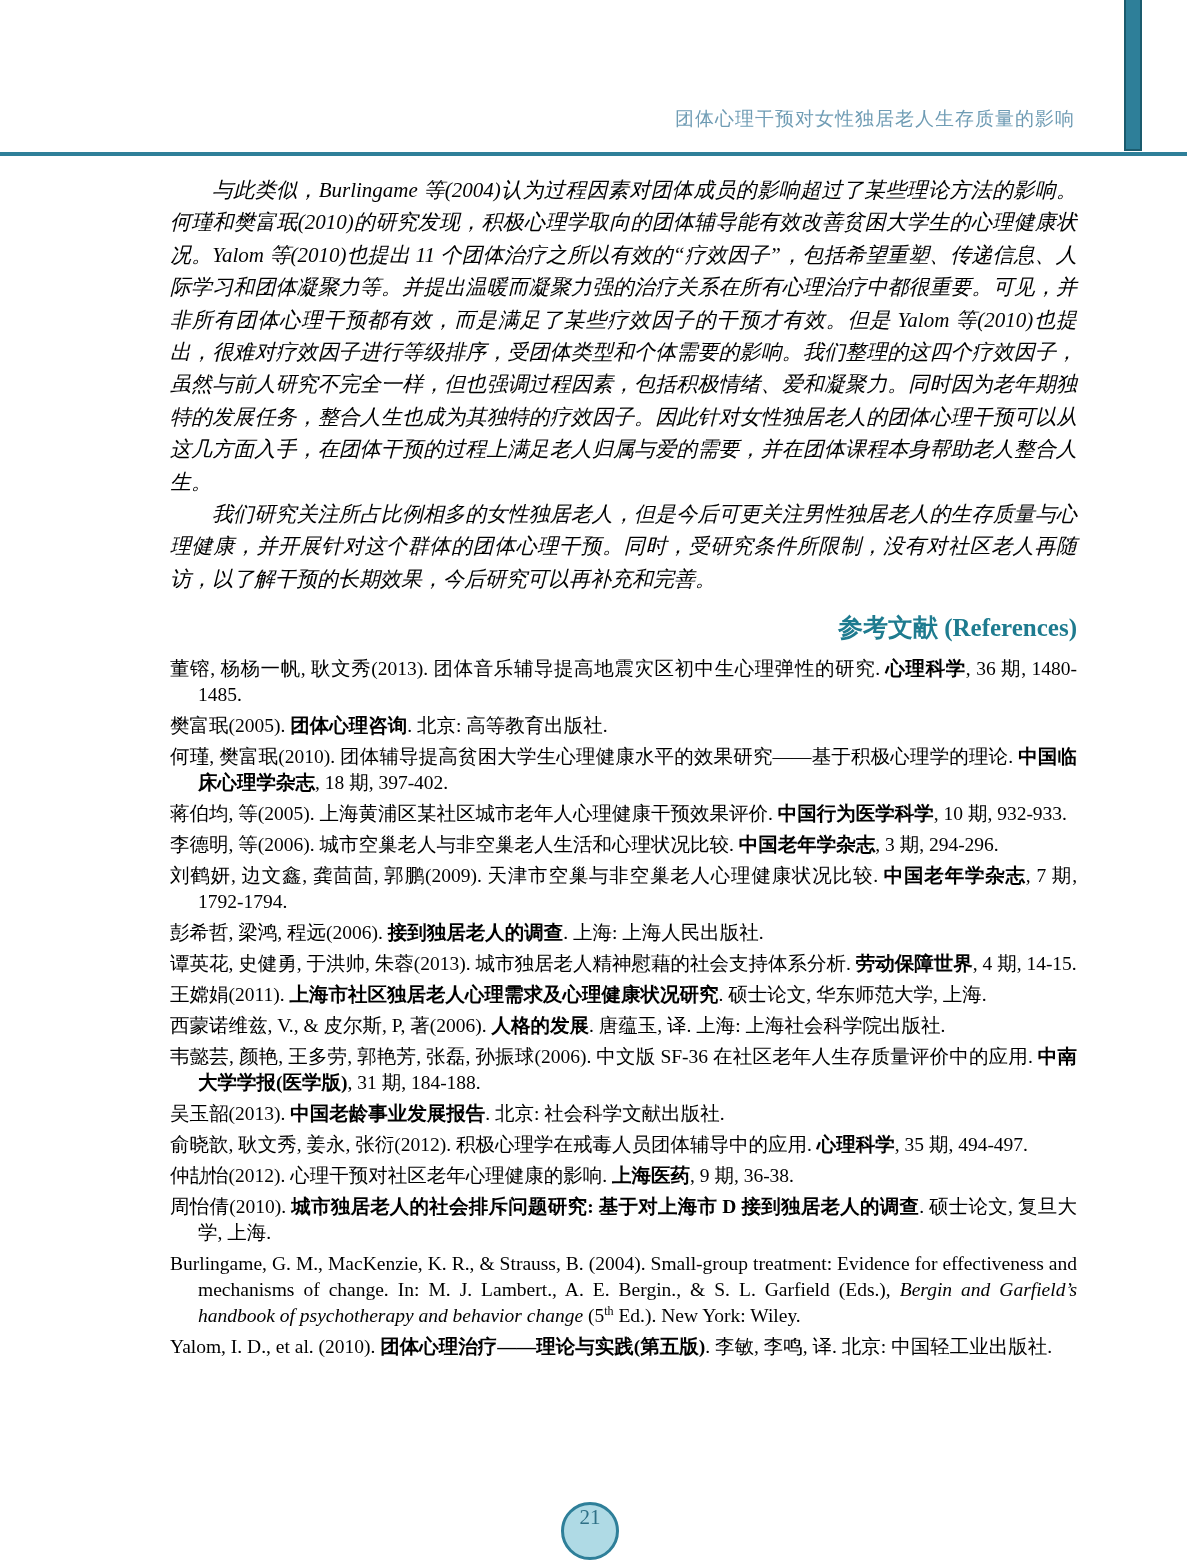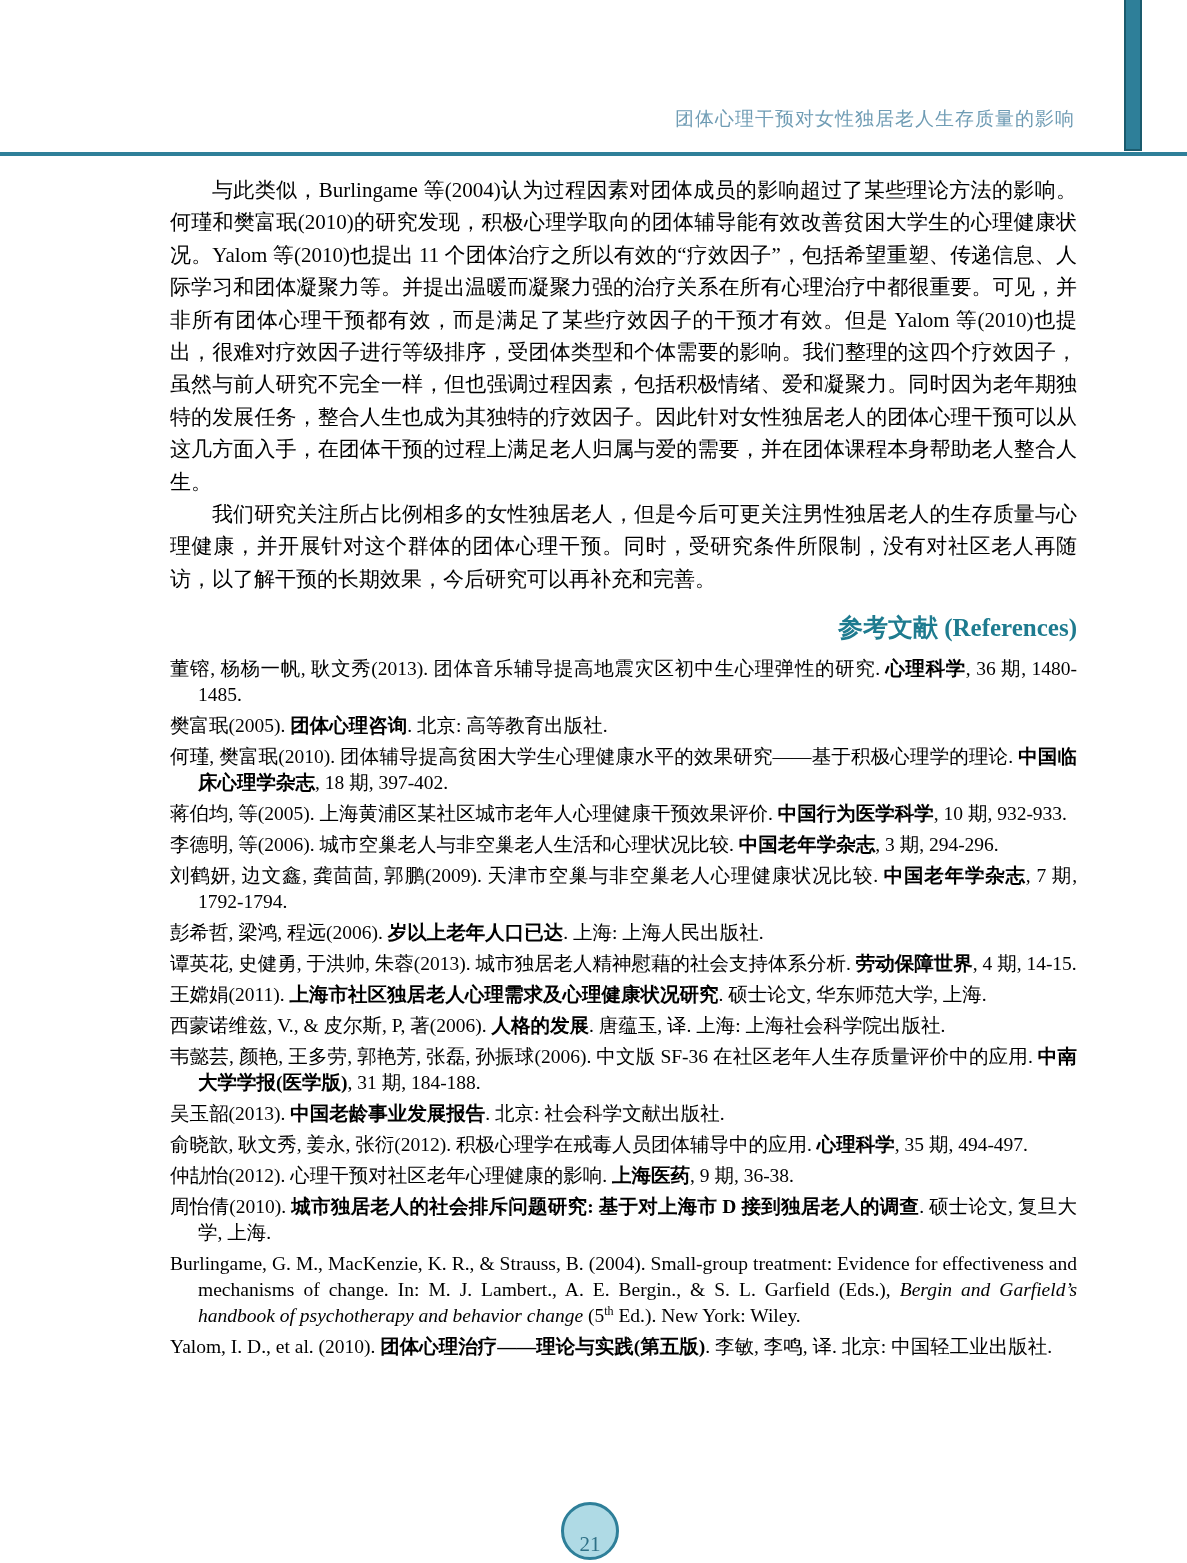--- a/index.html
+++ b/index.html
@@ -46,20 +46,21 @@
     top: 174px; left: 170px;
     width: 907px;
     text-align: justify;
   }
   p.body-par {
     margin: 0;
     font-size: 21px;
     line-height: 32.4px;
     text-indent: 2em;
     text-align: justify;
+    font-style: italic;
   }
   .refs-heading {
     margin: 16px 0 12px 0;
     font-size: 25px;
     font-weight: bold;
     color: #1E7B8F;
     text-align: right;
   }
   .references { margin-top: 6px; }
   p.ref {
@@ -77,21 +78,21 @@
 
   
   .page-circle {
     position: absolute;
     left: 561px; top: 1502px;
     width: 58px; height: 58px;
     border-radius: 50%;
     background: #AFDAE5;
     border: 3px solid #2E7F99;
     box-sizing: border-box;
-    display: flex; align-items: flex-end; justify-content: center;
+    display: flex; align-items: flex-start; justify-content: center;
     font-size: 21px;
     color: #2E7086;
   }
 </style>
 </head>
 <body>
 
 <div class="page">
 
   <div class="corner-bar"></div>
@@ -106,21 +107,21 @@
 
     <h2 class="refs-heading">参考文献  (References)</h2>
 
     <div class="references">
         <p class="ref"><span>董镕, 杨杨一帆, 耿文秀(2013). 团体音乐辅导提高地震灾区初中生心理弹性的研究. </span><span class="seg-b">心理科学</span><span>, 36 期, 1480-1485.</span></p>
         <p class="ref"><span>樊富珉(2005). </span><span class="seg-b">团体心理咨询</span><span>. 北京: 高等教育出版社.</span></p>
         <p class="ref"><span>何瑾, 樊富珉(2010). 团体辅导提高贫困大学生心理健康水平的效果研究——基于积极心理学的理论. </span><span class="seg-b">中国临床心理学杂志</span><span>, 18 期, 397-402.</span></p>
         <p class="ref"><span>蒋伯均, 等(2005). 上海黄浦区某社区城市老年人心理健康干预效果评价. </span><span class="seg-b">中国行为医学科学</span><span>, 10 期, 932-933.</span></p>
         <p class="ref"><span>李德明, 等(2006). 城市空巢老人与非空巢老人生活和心理状况比较. </span><span class="seg-b">中国老年学杂志</span><span>, 3 期, 294-296.</span></p>
         <p class="ref"><span>刘鹤妍, 边文鑫, 龚茴茴, 郭鹏(2009). 天津市空巢与非空巢老人心理健康状况比较. </span><span class="seg-b">中国老年学杂志</span><span>, 7 期, 1792-1794.</span></p>
-        <p class="ref"><span>彭希哲, 梁鸿, 程远(2006). </span><span class="seg-b">岁以上老年人口已达</span><span>. 上海: 上海人民出版社.</span></p>
+        <p class="ref"><span>彭希哲, 梁鸿, 程远(2006). </span><span class="seg-b">接到独居老人的调查</span><span>. 上海: 上海人民出版社.</span></p>
         <p class="ref"><span>谭英花, 史健勇, 于洪帅, 朱蓉(2013). 城市独居老人精神慰藉的社会支持体系分析. </span><span class="seg-b">劳动保障世界</span><span>, 4 期, 14-15.</span></p>
         <p class="ref"><span>王嫦娟(2011). </span><span class="seg-b">上海市社区独居老人心理需求及心理健康状况研究</span><span>. 硕士论文, 华东师范大学, 上海.</span></p>
         <p class="ref"><span>西蒙诺维兹, V., &amp;  皮尔斯, P,  著(2006). </span><span class="seg-b">人格的发展</span><span>. 唐蕴玉,  译. 上海: 上海社会科学院出版社.</span></p>
         <p class="ref"><span>韦懿芸, 颜艳, 王多劳, 郭艳芳, 张磊, 孙振球(2006). 中文版 SF-36 在社区老年人生存质量评价中的应用. </span><span class="seg-b">中南大学学报(医学版)</span><span>, 31 期, 184-188.</span></p>
         <p class="ref"><span>吴玉韶(2013). </span><span class="seg-b">中国老龄事业发展报告</span><span>. 北京: 社会科学文献出版社.</span></p>
         <p class="ref"><span>俞晓歆, 耿文秀, 姜永, 张衍(2012). 积极心理学在戒毒人员团体辅导中的应用. </span><span class="seg-b">心理科学</span><span>, 35 期, 494-497.</span></p>
         <p class="ref"><span>仲劼怡(2012). 心理干预对社区老年心理健康的影响. </span><span class="seg-b">上海医药</span><span>, 9 期, 36-38.</span></p>
         <p class="ref"><span>周怡倩(2010). </span><span class="seg-b">城市独居老人的社会排斥问题研究: 基于对上海市 D 接到独居老人的调查</span><span>. 硕士论文, 复旦大学, 上海.</span></p>
         <p class="ref"><span>Burlingame, G. M., MacKenzie, K. R., &amp; Strauss, B. (2004). Small-group treatment: Evidence for effectiveness and mechanisms of change. In: M. J. Lambert., A. E. Bergin., &amp; S. L. Garfield (Eds.), </span><span class="seg-i">Bergin and Garfield’s handbook of psychotherapy and behavior change</span><span> (5</span><sup class="seg-sup">th</sup><span> Ed.). New York: Wiley.</span></p>
         <p class="ref"><span>Yalom, I. D., et al. (2010). </span><span class="seg-b">团体心理治疗——理论与实践(第五版)</span><span>.  李敏,  李鸣,  译.  北京: 中国轻工业出版社.</span></p>

